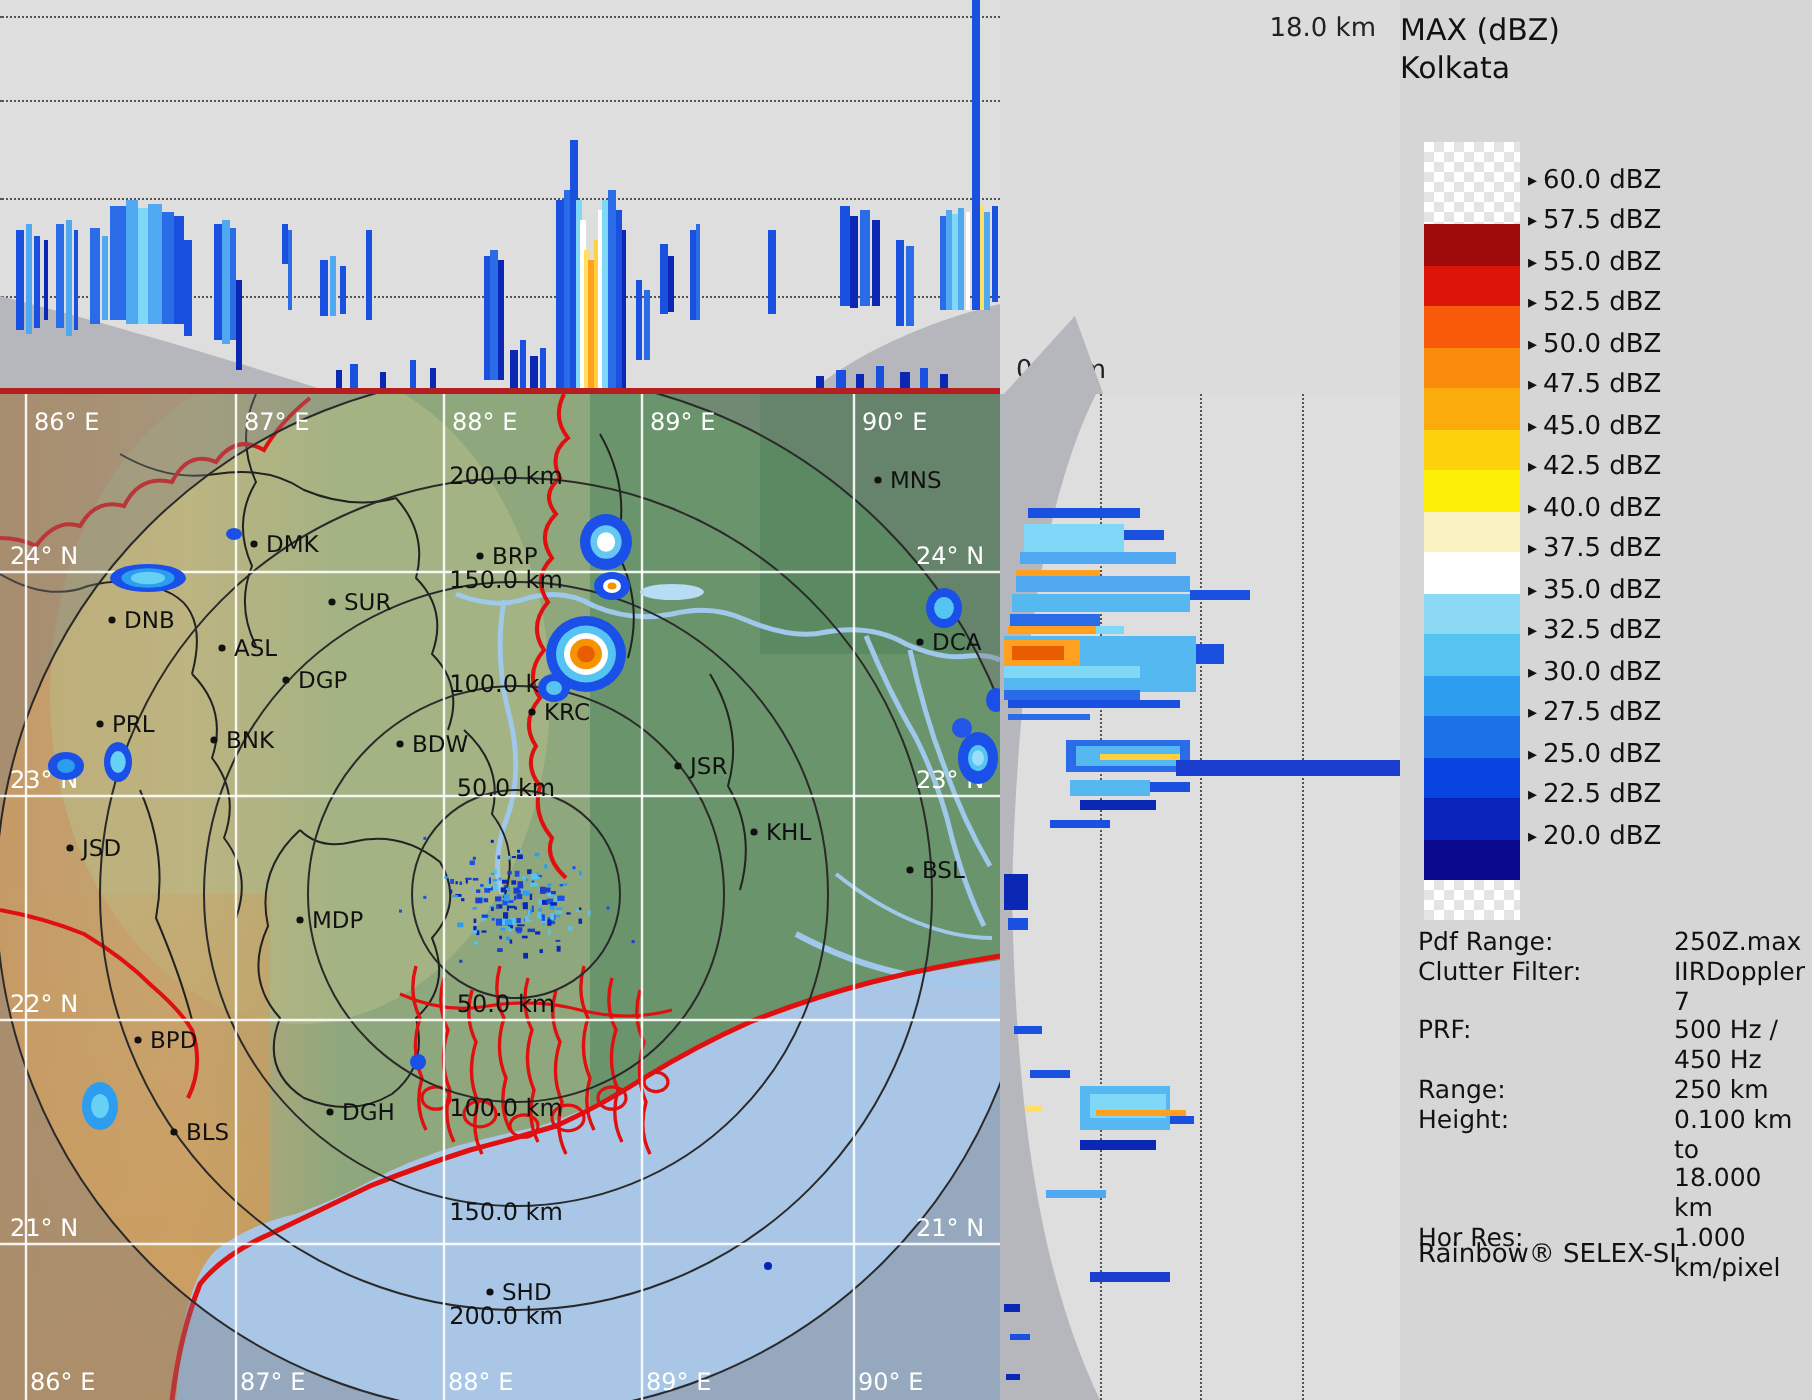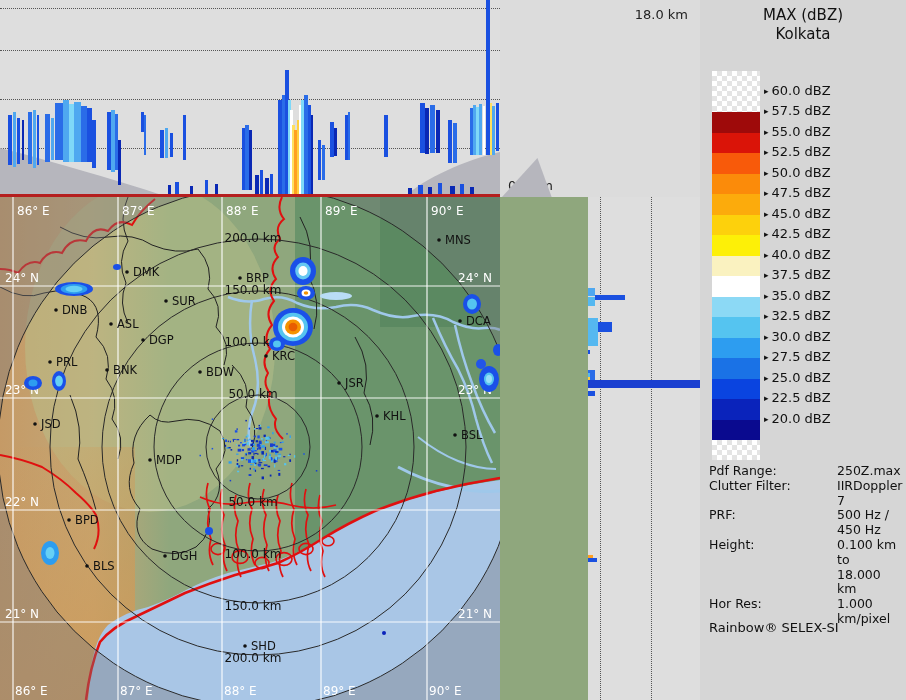--- a/index.html
+++ b/index.html
@@ -2,30 +2,30 @@
 <html><head>
 <meta charset="utf-8">
 <style>
   html,body{margin:0;padding:0;background:#dcdcdc;}
   #app{position:relative;width:906px;height:700px;overflow:hidden;
        font-family:"DejaVu Sans","Liberation Sans",sans-serif;background:#dcdcdc;}
   .panel{position:absolute;overflow:hidden;}
   #top-profile{left:0;top:0;width:500px;height:197px;background:#dedede;}
   #gap-region{left:500px;top:0;width:200px;height:197px;background:#dcdcdc;}
   #side-profile{left:500px;top:197px;width:200px;height:503px;background:#dedede;}
-  #map-panel{left:0;top:197px;width:588px;height:503px;background:#8fa77d;}
+  #map-panel{left:0;top:197px;width:500px;height:503px;background:#8fa77d;}
   #legend-panel{left:700px;top:0;width:206px;height:700px;background:#d6d6d6;}
   .gridline-h{position:absolute;left:0;width:100%;height:0;border-top:1px dotted #555;}
   .gridline-v{position:absolute;top:0;height:100%;width:0;border-left:1px dotted #555;}
   .bar{position:absolute;}
   #top-baseline{position:absolute;left:0;bottom:0;width:100%;height:3px;background:#b51f1f;}
   .height-label{position:absolute;font-size:13px;color:#222;}
   #label-18km{right:12px;top:7px;}
   #label-01km{left:8px;top:178px;}
-  #legend-title{position:absolute;left:0;top:6px;width:100%;text-align:center;
+  #legend-title{position:absolute;left:0;top:6px;width:100%;
                 font-size:15px;line-height:1.25;color:#111;}
   #colorbar{position:absolute;left:12px;top:71px;width:48px;}
   #colorbar .band{width:100%;}
   .checker{background-image:conic-gradient(#e4e4e4 25%,#fff 25% 50%,#e4e4e4 50% 75%,#fff 75%);
            background-size:10px 10px;}
   #scale-labels{position:absolute;left:64px;top:71px;width:140px;}
   .scale-label{position:absolute;left:0;font-size:13px;color:#111;white-space:nowrap;}
   .scale-label .arr{font-size:9px;margin-right:3px;vertical-align:1px;color:#111;}
   #info-block{position:absolute;left:9px;top:464px;width:192px;font-size:12.5px;color:#111;}
   .info-row{display:flex;line-height:14.8px;}
@@ -614,20 +614,24 @@
         </div>
         <div class="info-row">
           <span class="info-label">Clutter Filter:</span>
           <span class="info-value">IIRDoppler 7</span>
         </div>
         <div class="info-row">
           <span class="info-label">PRF:</span>
           <span class="info-value">500 Hz / 450 Hz</span>
         </div>
         <div class="info-row">
+          <span class="info-label">Range:</span>
+          <span class="info-value">250 km</span>
+        </div>
+        <div class="info-row">
           <span class="info-label">Height:</span>
           <span class="info-value">0.100 km to</span>
         </div>
         <div class="info-row">
           <span class="info-label"></span>
           <span class="info-value">18.000 km</span>
         </div>
         <div class="info-row">
           <span class="info-label">Hor Res:</span>
           <span class="info-value">1.000 km/pixel</span>

